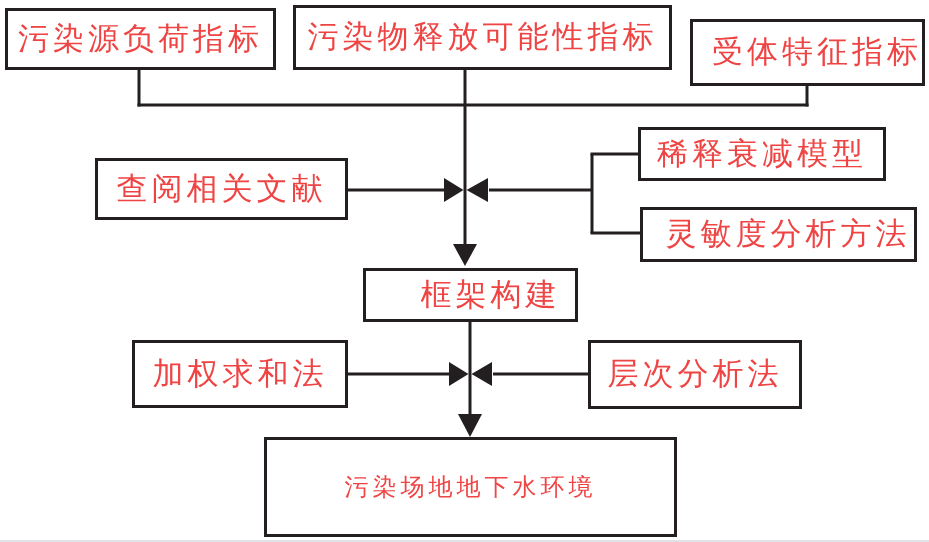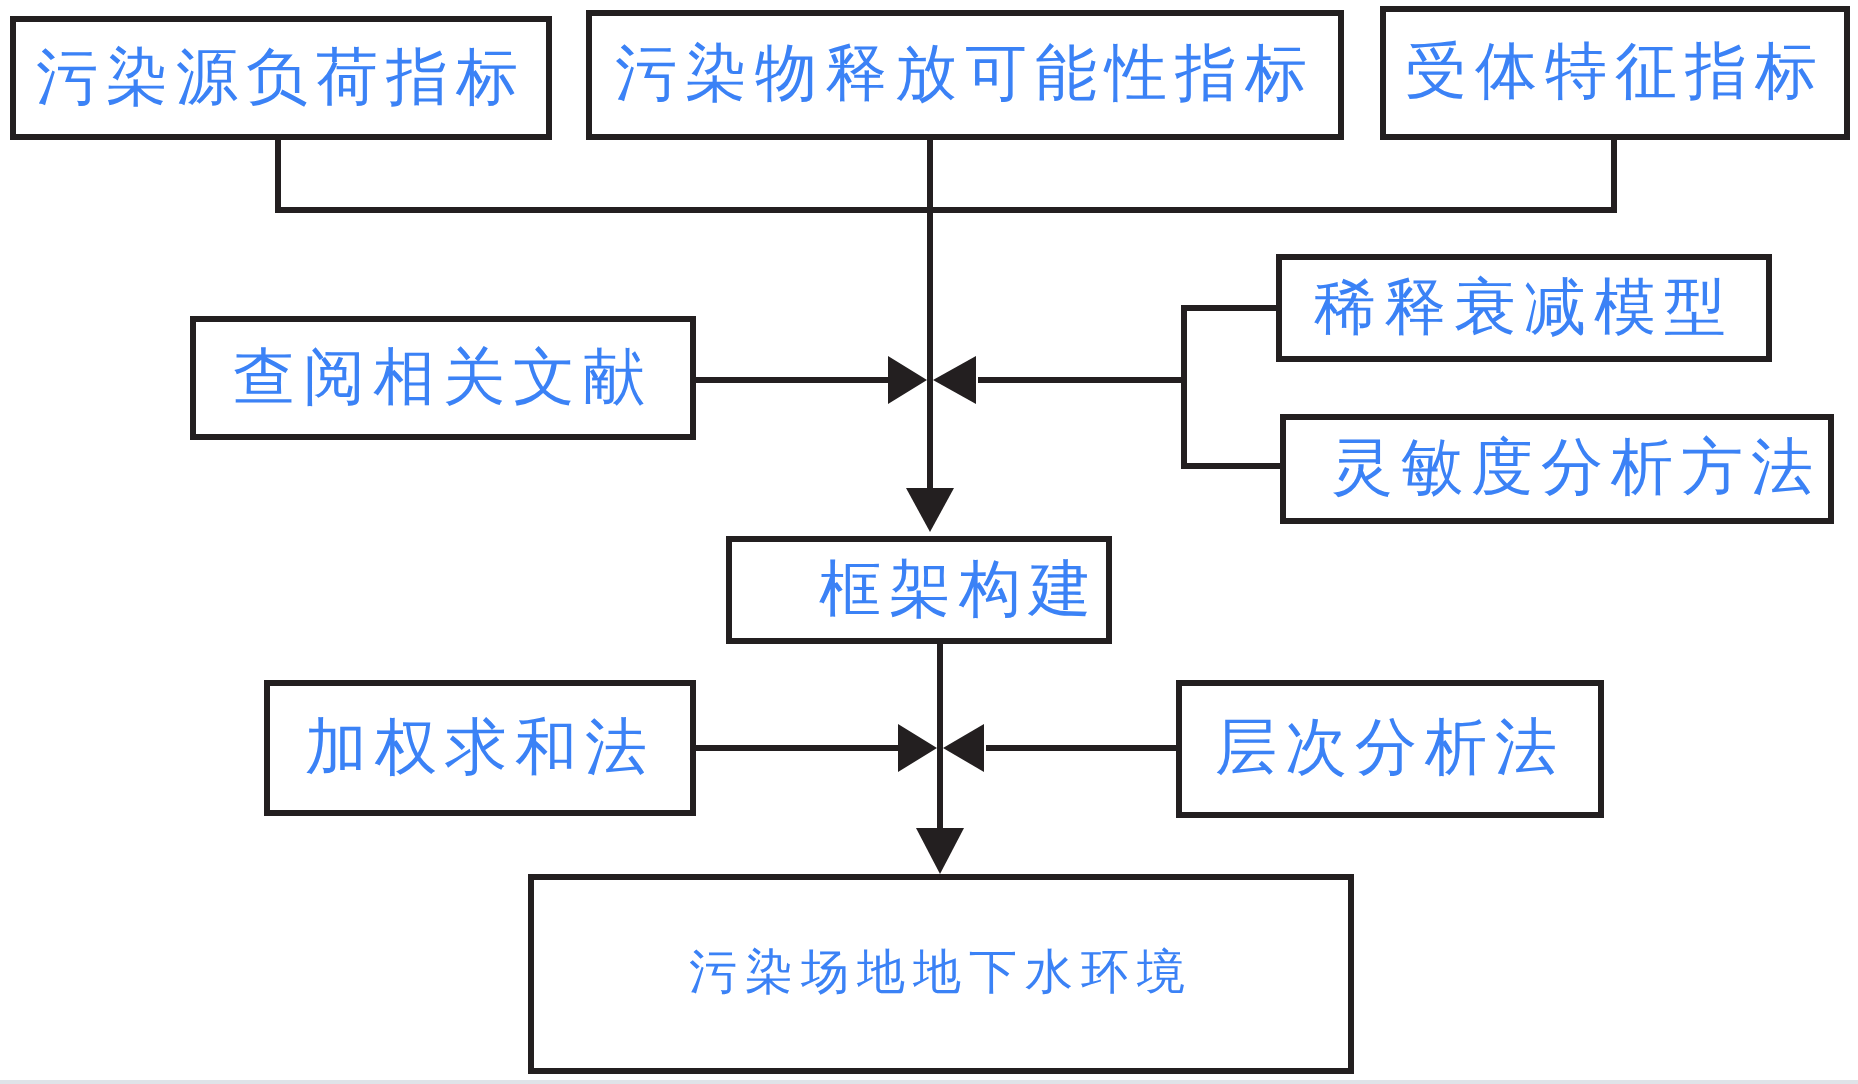--- a/index.html
+++ b/index.html
@@ -20,43 +20,43 @@
     left: 0;
     top: 0;
     width: 929px;
     height: 542px;
   }
   .node {
     position: absolute;
     box-sizing: border-box;
     background: #ffffff;
     border: 3px solid #231f20;
-    color: #3b82f6;
+    color: #ef4444;
     display: flex;
     align-items: center;
     justify-content: center;
     text-align: center;
     font-size: 31px;
     letter-spacing: 4px;
     line-height: 1.1;
     white-space: nowrap;
   }
   .node.two-line {
     flex-direction: column;
     font-size: 24px;
     line-height: 45px;
   }
   
   #n-source-load   { left: 5px;   top: 8px;   width: 271px; height: 62px; }
   #n-release       { left: 293px; top: 5px;   width: 379px; height: 65px; }
-  #n-receptor      { left: 690px; top: 3px;   width: 235px; height: 67px; }
+  #n-receptor      { left: 690px; top: 19px;   width: 235px; height: 67px; justify-content: flex-end; }
   #n-literature    { left: 95px;  top: 158px; width: 253px; height: 62px; }
   #n-dilution      { left: 638px; top: 127px; width: 248px; height: 54px; }
   #n-sensitivity   { left: 640px; top: 207px; width: 277px; height: 55px; padding-left: 19px; }
-  #n-framework     { left: 363px; top: 268px; width: 193px; height: 54px; padding-left: 40px; }
+  #n-framework     { left: 363px; top: 268px; width: 215px; height: 54px; padding-left: 40px; }
   #n-weighted      { left: 132px; top: 340px; width: 216px; height: 68px; }
   #n-ahp           { left: 588px; top: 340px; width: 214px; height: 69px; }
   #n-result        { left: 264px; top: 437px; width: 413px; height: 100px; }
   #bottom-strip {
     position: absolute;
     left: 0;
     bottom: 0;
     width: 929px;
     height: 2px;
     background: #dfe3e8;

